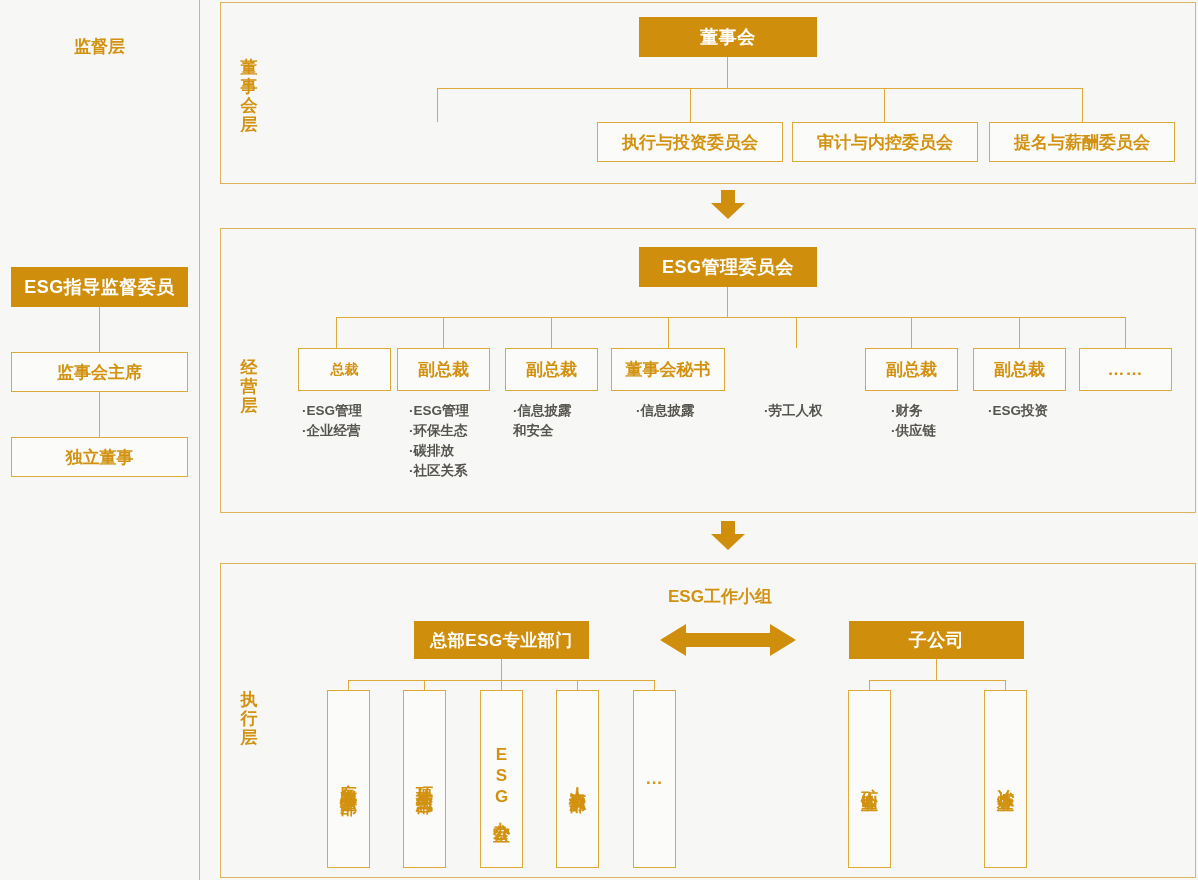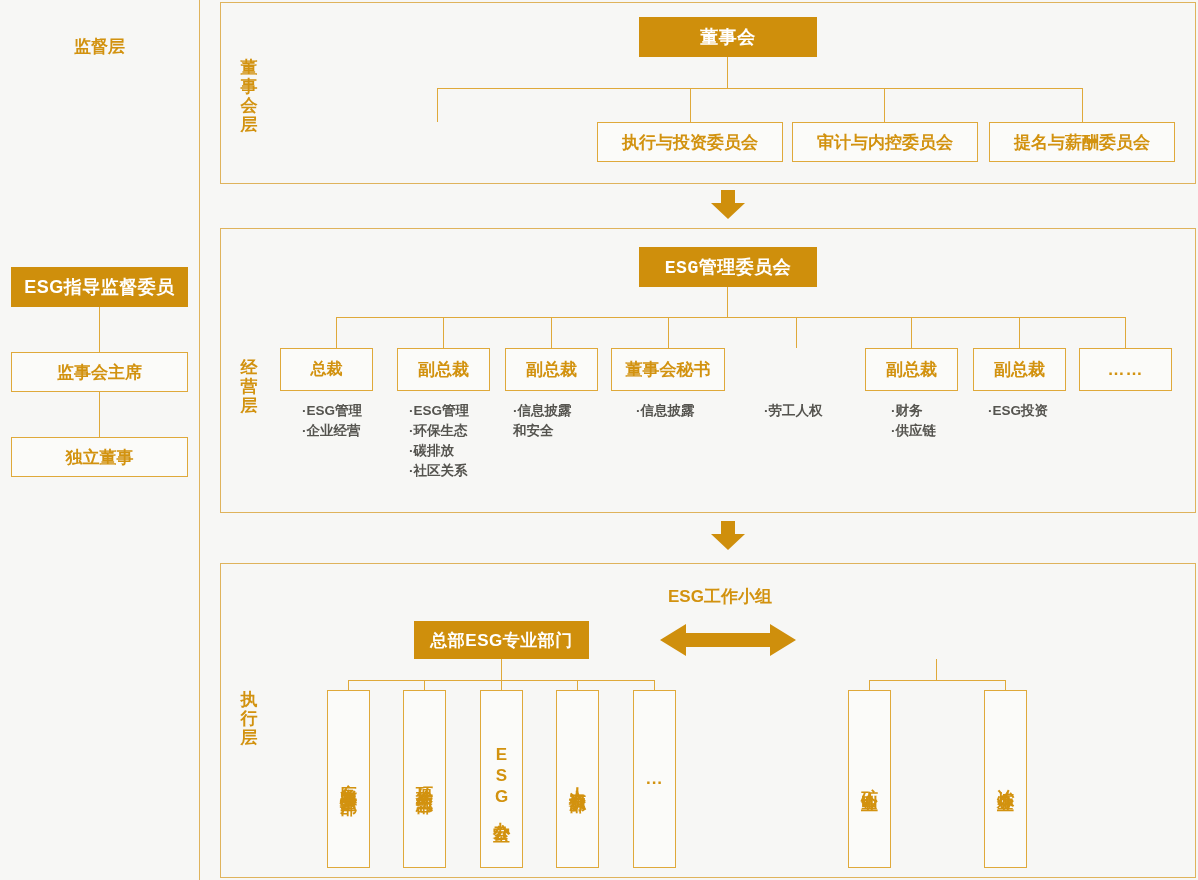--- a/index.html
+++ b/index.html
@@ -138,34 +138,34 @@
   <div class="box-outline" style="left:989px;top:122px;width:186px;height:40px;font-size:17px;">提名与薪酬委员会</div>
 
   <svg class="arrow-down" style="left:708px;top:190px;" width="40" height="30" viewBox="0 0 40 30">
     <polygon points="13,0 27,0 27,13 37,13 20,29 3,13 13,13" fill="#cf8f0c"></polygon>
   </svg>
 
   <div class="panel" style="left:220px;top:228px;width:976px;height:285px;"></div>
 
   <div class="layer-label" style="left:239px;top:358px;">经营层</div>
 
-  <div class="box-solid" style="left:639px;top:247px;width:178px;height:40px;font-size:18px;font-family:Liberation Mono, monospace;">ESG管理委员会</div>
+  <div class="box-solid" style="left:639px;top:247px;width:178px;height:40px;font-size:18px;">ESG管理委员会</div>
 
   <div class="vline" style="left:727px;top:287px;height:30px;"></div>
   <div class="hline" style="left:336px;top:317px;width:789px;"></div>
   <div class="vline" style="left:336px;top:317px;height:31px;"></div>
   <div class="vline" style="left:443px;top:317px;height:31px;"></div>
   <div class="vline" style="left:551px;top:317px;height:31px;"></div>
   <div class="vline" style="left:668px;top:317px;height:31px;"></div>
   <div class="vline" style="left:796px;top:317px;height:31px;"></div>
   <div class="vline" style="left:911px;top:317px;height:31px;"></div>
   <div class="vline" style="left:1019px;top:317px;height:31px;"></div>
   <div class="vline" style="left:1125px;top:317px;height:31px;"></div>
 
-  <div class="box-outline" style="left:280px;top:348px;width:93px;height:43px;font-size:16px;text-align:right;">总裁</div>
+  <div class="box-outline" style="left:298px;top:348px;width:93px;height:43px;font-size:14px;text-align:right;">总裁</div>
   <div class="bullets" style="left:302px;top:401px;">
     <div>·ESG管理</div>
     <div>·企业经营</div>
   </div>
 
   <div class="box-outline" style="left:397px;top:348px;width:93px;height:43px;font-size:17px;">副总裁</div>
   <div class="bullets" style="left:409px;top:401px;">
     <div>·ESG管理</div>
     <div>·环保生态</div>
     <div>·碳排放</div>
@@ -237,20 +237,21 @@
   </div>
 
   <div class="vbox" style="left:556px;top:690px;width:43px;height:178px;">
     <span class="vtext">人力资源部</span>
   </div>
 
   <div class="vbox" style="left:633px;top:690px;width:43px;height:178px;">
     <span style="font-size:17px;letter-spacing:1px;">...</span>
   </div>
 
+  <div class="box-solid" style="left:849px;top:621px;width:175px;height:38px;font-size:18px;">子公司</div>
 
   <div class="vline" style="left:936px;top:659px;height:21px;"></div>
   <div class="hline" style="left:869px;top:680px;width:136px;"></div>
   <div class="vline" style="left:869px;top:680px;height:10px;"></div>
   <div class="vline" style="left:1005px;top:680px;height:10px;"></div>
 
   <div class="vbox" style="left:848px;top:690px;width:43px;height:178px;">
     <span class="vtext">矿山企业</span>
   </div>
 

